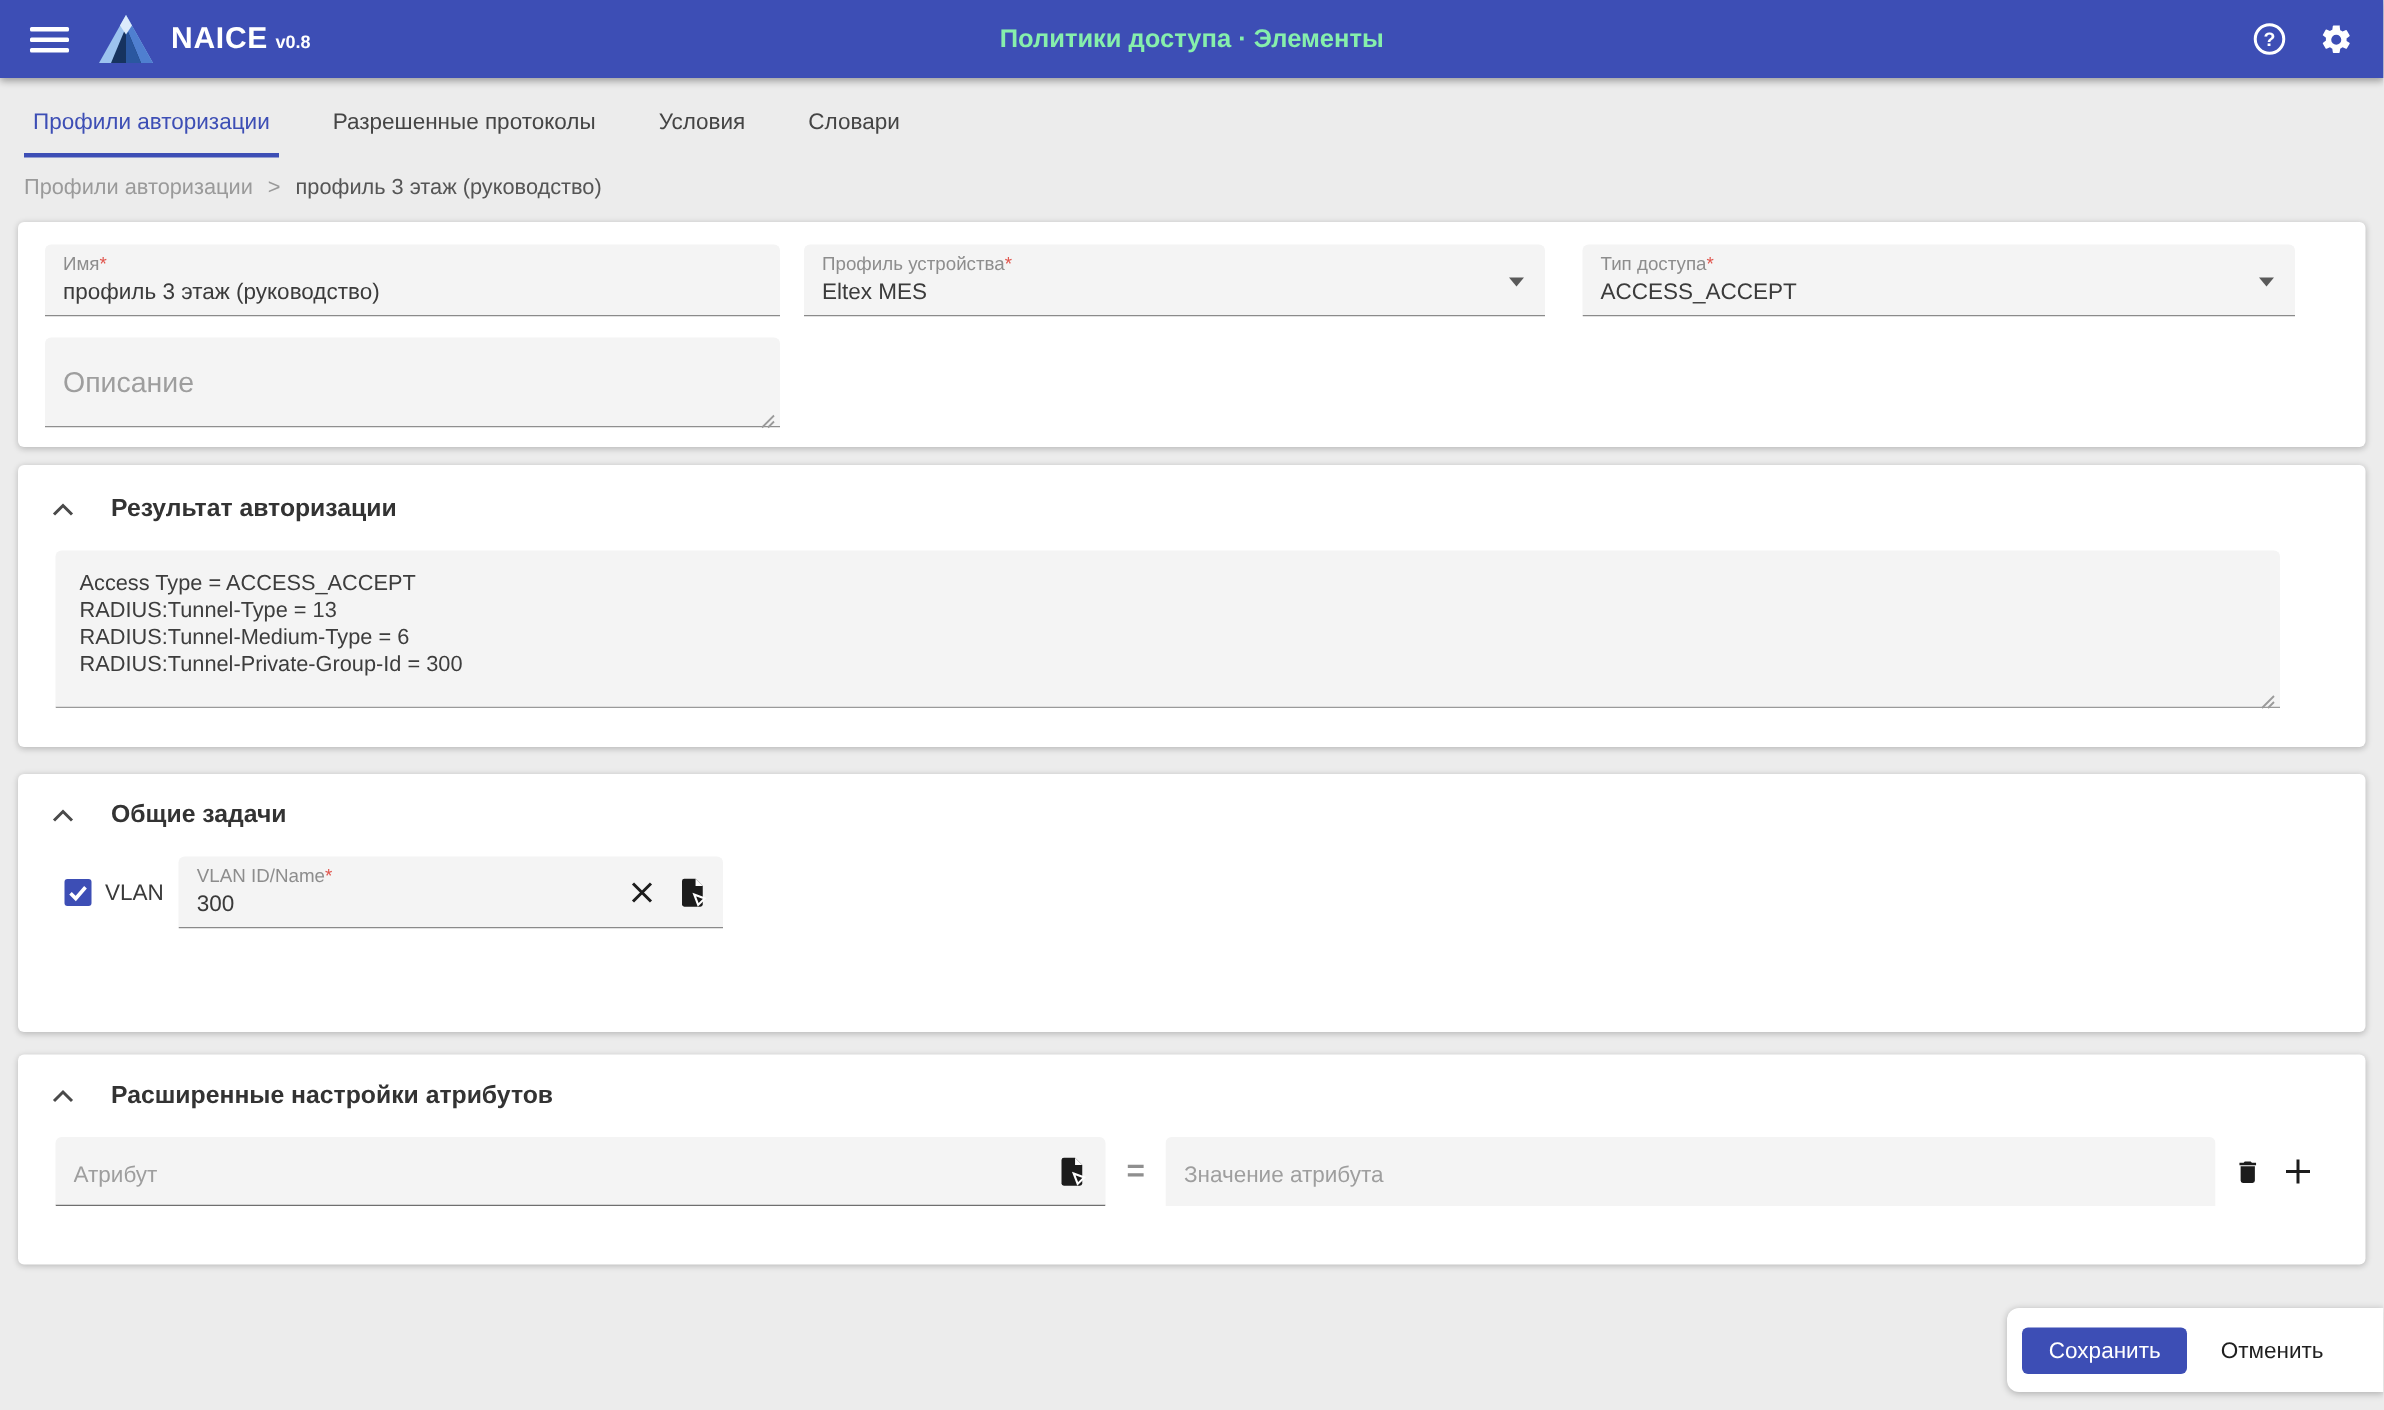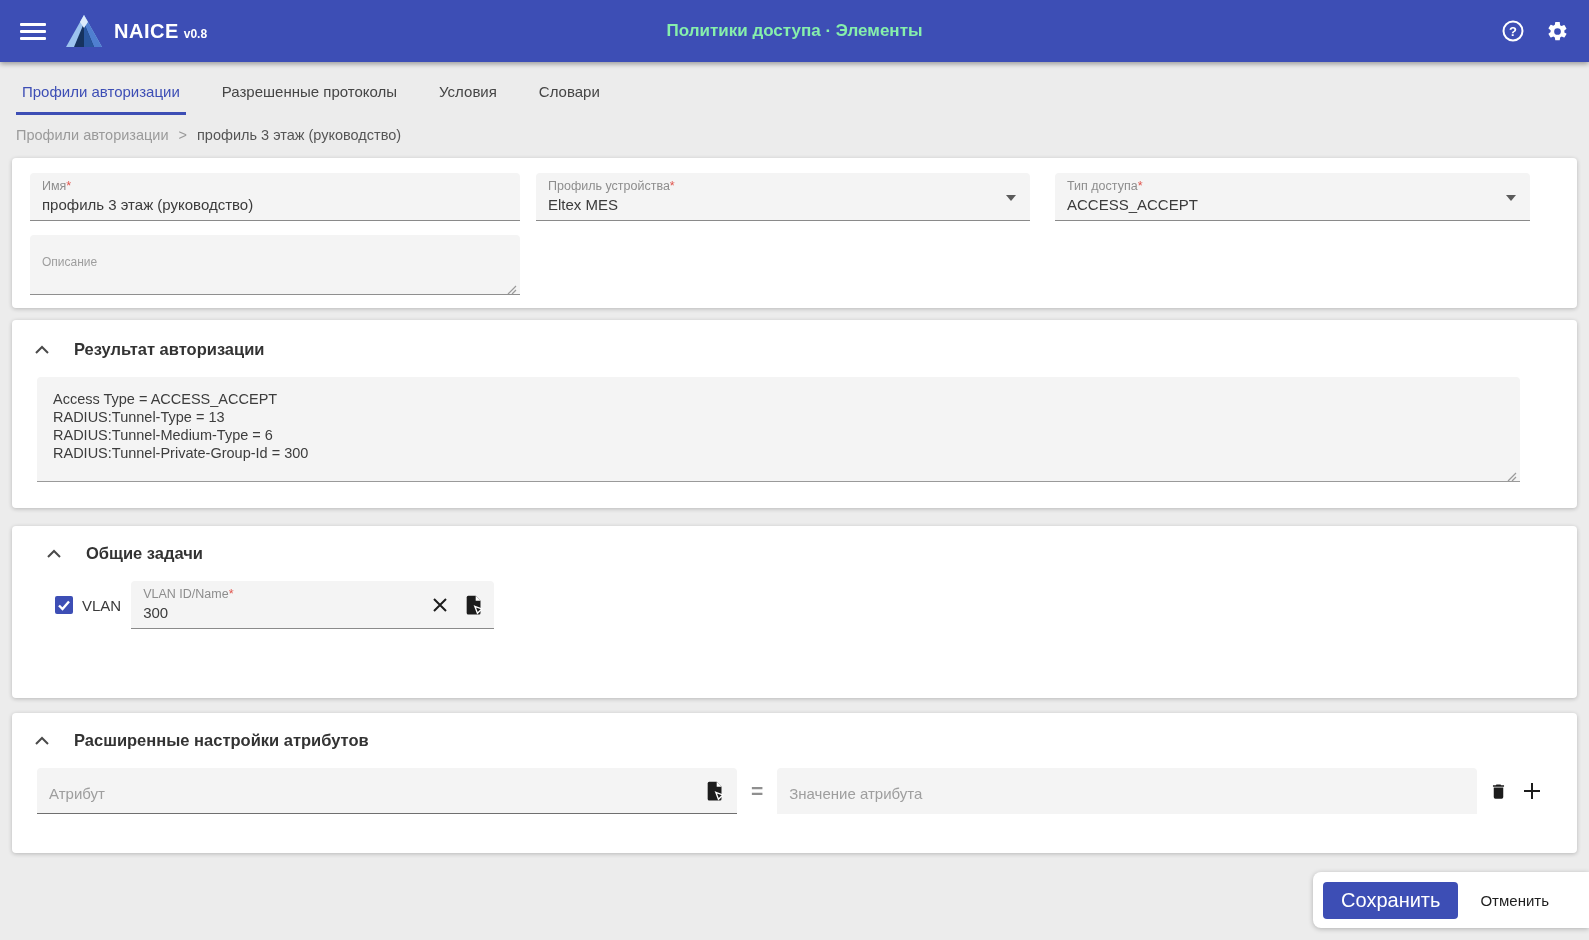--- a/index.html
+++ b/index.html
@@ -7,21 +7,21 @@
   body {
     font-family: "Liberation Sans", "DejaVu Sans", sans-serif;
     background:#ececec;
     color:#3b3b3b;
     overflow:hidden;
   }
   .screen { position:relative; width:1589px; height:940px; }
 
   
   .appbar {
-    position:relative; height:62px; background:#3d4eb5;
+    position:relative; height:52px; background:#3d4eb5;
     display:flex; align-items:center; padding:0 20px;
     box-shadow:0 2px 5px rgba(0,0,0,0.35); z-index:10;
   }
   .hamburger { width:26px; cursor:pointer; margin-right:18px; }
   .hamburger span { display:block; height:3px; background:#fff; border-radius:1px; margin:4px 0; }
   .logo { width:40px; height:34px; margin-right:10px; }
   .brand { display:flex; align-items:baseline; gap:5px; color:#fff; }
   .brand .name { font-size:20px; font-weight:bold; letter-spacing:0.5px; }
   .brand .ver { font-size:12px; font-weight:bold; }
   .appbar-title {
@@ -45,21 +45,21 @@
   .breadcrumb .sep { color:#9a9a9a; }
   .breadcrumb .current { color:#555; }
 
   
   .card {
     background:#fff; border-radius:4px; margin:0 12px;
     box-shadow:0 1px 4px rgba(0,0,0,0.22);
   }
   .card1 { margin-top:15px; padding:15px 0 14px 18px; height:150px; }
   .card2 { margin-top:12px; padding:20px 0 20px 0; height:188px; }
-  .card3 { margin-top:18px; padding:18px 0 14px 12px; height:172px; }
+  .card3 { margin-top:18px; padding:18px 0 14px 0; height:172px; }
   .card4 { margin-top:15px; padding:18px 0 35px 0; height:140px; }
 
   .section-head { display:flex; align-items:center; gap:24px; margin-left:22px; cursor:pointer; }
   .section-title { font-size:16.5px; font-weight:bold; color:#333; }
 
   
   .fields-row { display:flex; }
   .mfield {
     background:#f4f4f4; border-bottom:1px solid #8a8a8a; border-radius:4px 4px 0 0;
     height:48px; padding:6px 12px 0 12px; position:relative;
@@ -80,21 +80,21 @@
   .w-name { width:490px; }
   .w-dev  { width:494px; margin-left:16px; }
   .w-acc  { width:475px; margin-left:25px; }
 
   textarea {
     font-family:inherit; background:#f4f4f4; border:none; border-bottom:1px solid #8f8f8f;
     border-radius:4px 4px 0 0; outline:none; resize:none; color:#3d3d3d;
   }
   textarea::placeholder, input::placeholder { color:#9e9e9e; opacity:1; }
   .desc-wrap { position:relative; width:490px; margin:14px 0 0 0; }
-  .desc-area { width:490px; height:60px; padding:20px 14px 0 12px; font-size:12px; }
+  .desc-area { width:490px; height:60px; padding:20px 14px 0 12px; font-size:19px; }
   .auth-wrap { position:relative; margin:18px 0 0 25px; width:1483px; }
   .auth-area { width:1483px; height:105px; padding:13px 16px; font-size:14.5px; line-height:18px; border-bottom-color:#9a9a9a; }
   .resize-grip { position:absolute; right:3px; bottom:4px; pointer-events:none; }
 
   
   .task-row { display:flex; align-items:center; margin:18px 0 0 31px; }
   .task-row + .task-row { margin-top:8px; }
   .checkbox { width:18px; height:18px; border-radius:2px; cursor:pointer; flex:none; }
   .checkbox.checked { background:#3d4eb5; }
   .checkbox.unchecked { background:#fff; border:2px solid #757575; }
@@ -117,21 +117,21 @@
 
   
   .action-bar {
     position:absolute; right:0; bottom:12px; height:56px;
     background:#fff; border-radius:8px 0 0 8px;
     box-shadow:0 1px 5px rgba(0,0,0,0.25);
     display:flex; align-items:center; gap:8px; padding:0 26px 0 10px;
   }
   .btn-primary {
     background:#3d4eb5; color:#fff; border:none; border-radius:4px;
-    font-family:inherit; font-size:20px; padding:7px 18px; cursor:pointer;
+    font-family:inherit; font-size:15px; padding:7px 18px; cursor:pointer;
   }
   .btn-text {
     background:transparent; color:#1f1f1f; border:none;
     font-family:inherit; font-size:15px; padding:7px 14px; cursor:pointer;
   }
 </style>
 </head>
 <body>
 
 <div class="screen">

